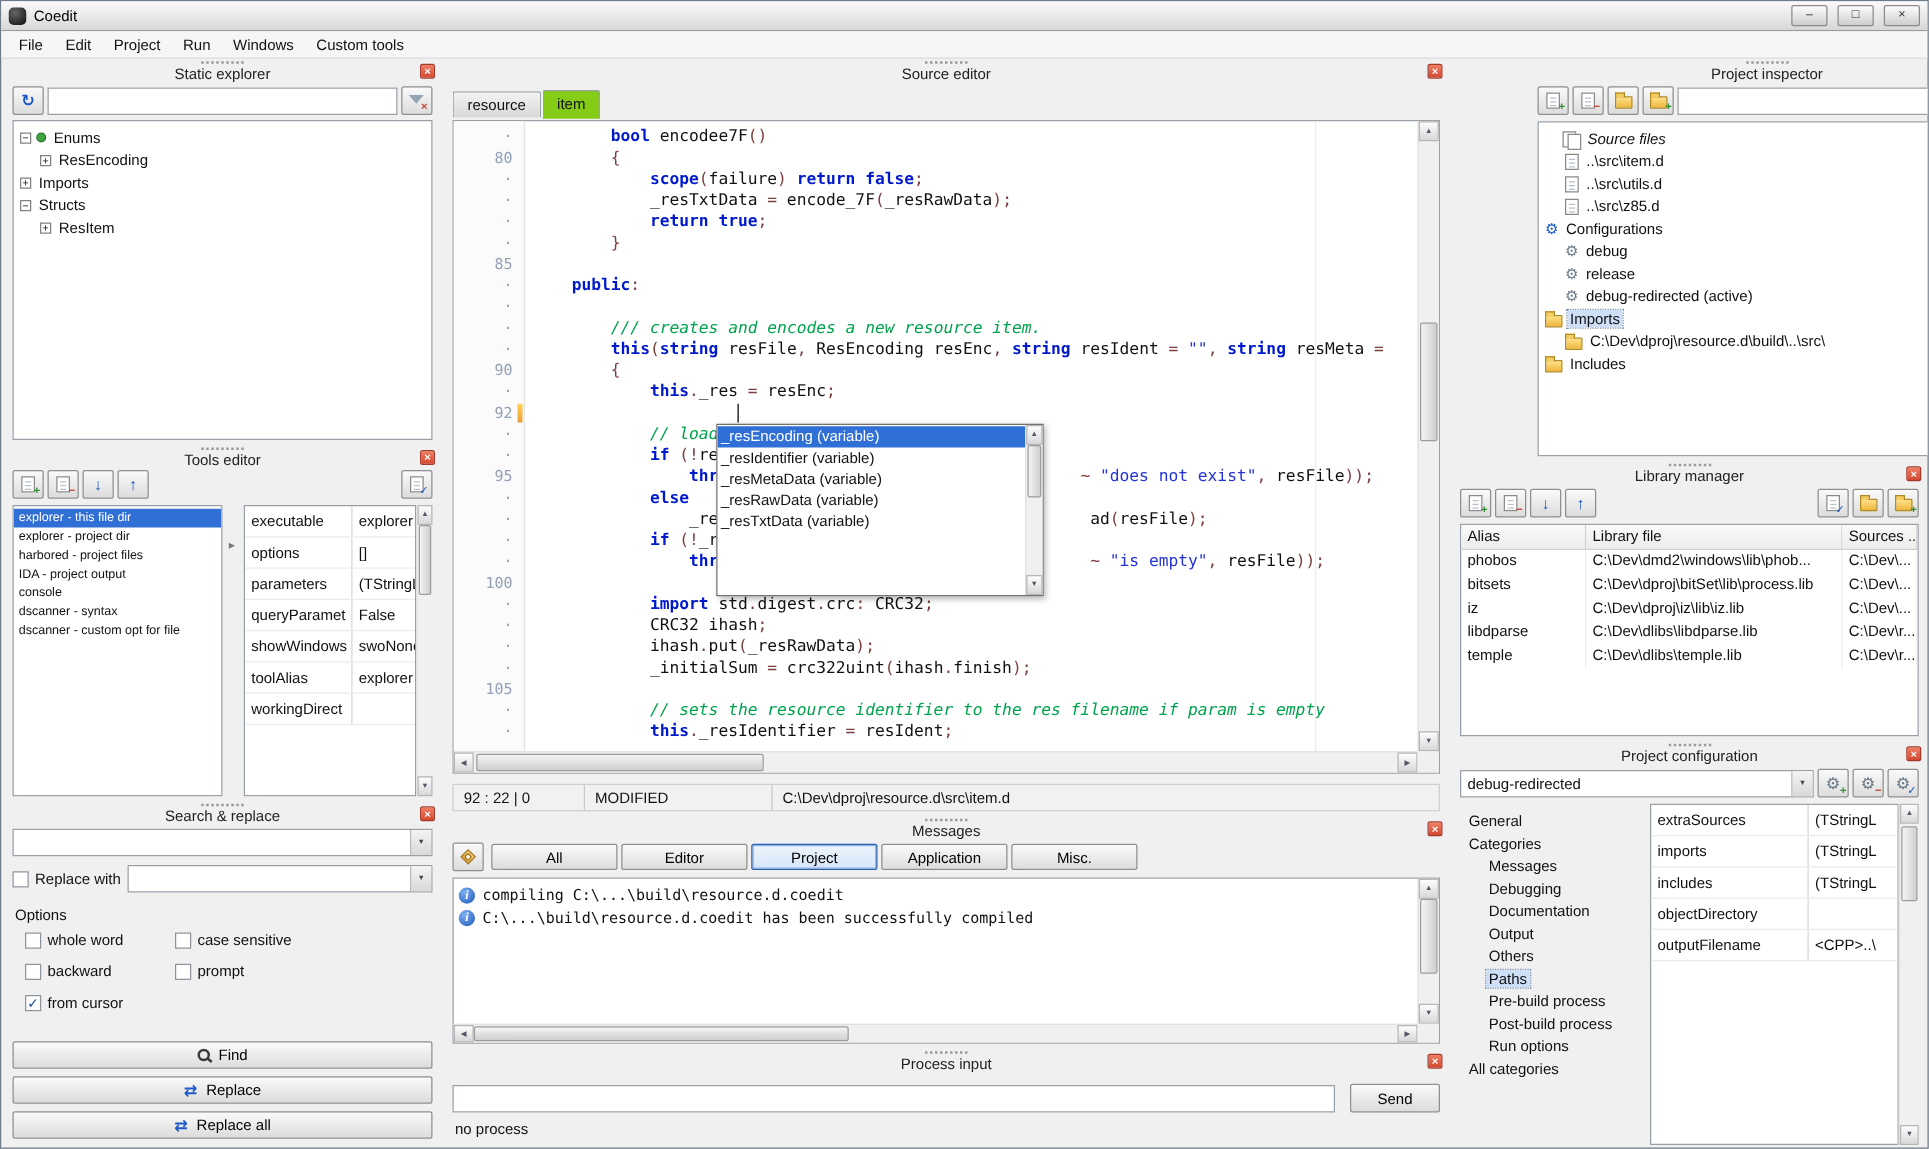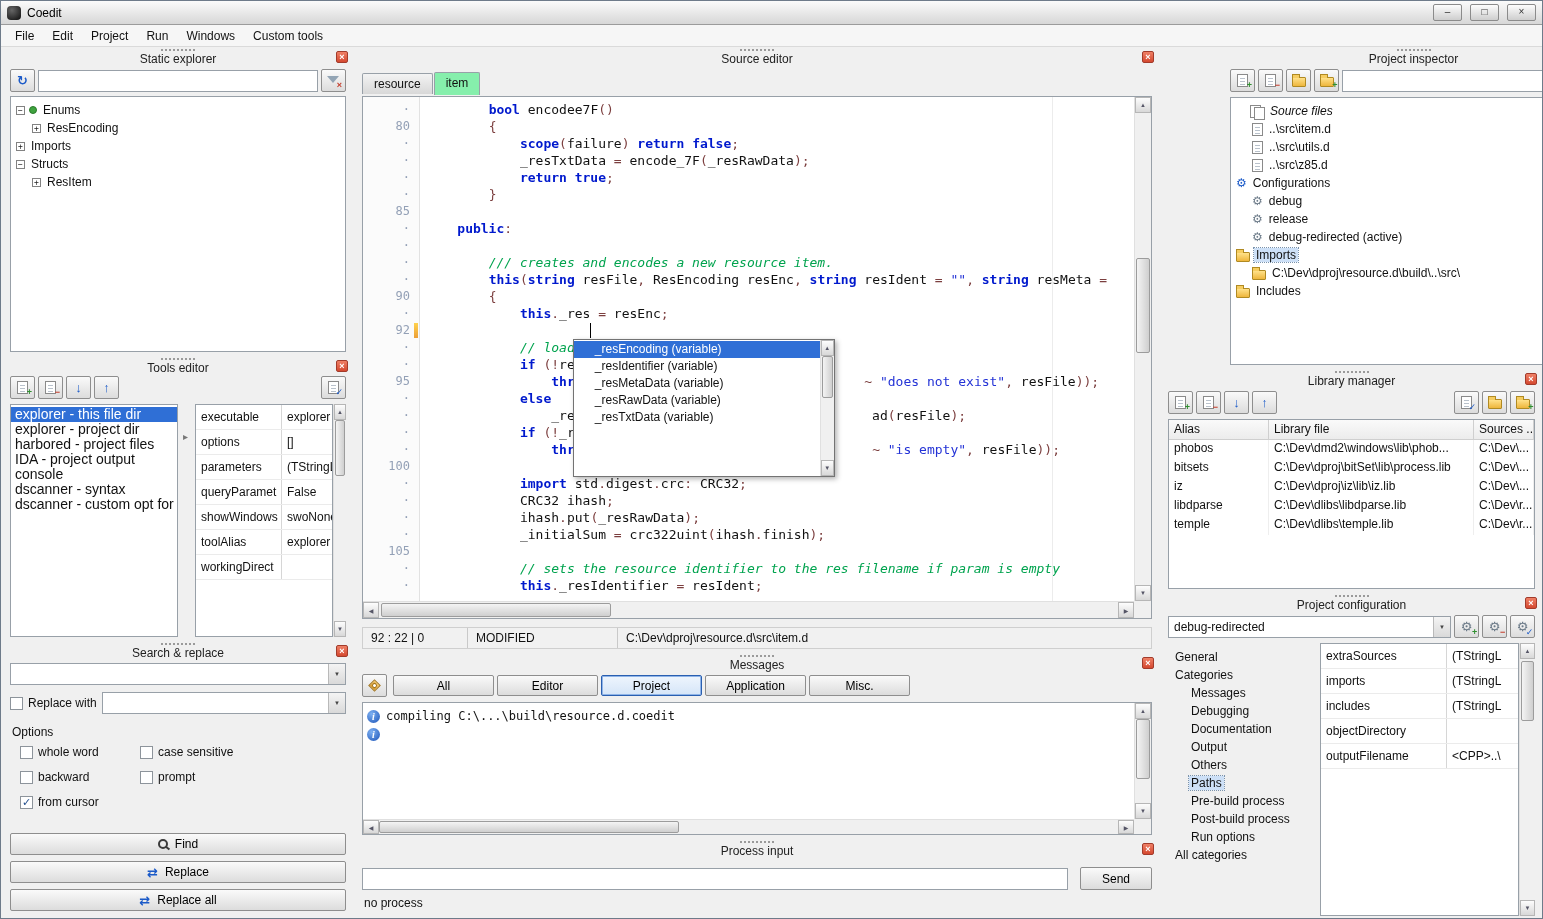--- a/index.html
+++ b/index.html
@@ -56,52 +56,52 @@
 .i-tag::after{content:"";position:absolute;left:1px;top:1px;width:3px;height:3px;background:#fff;border:1px solid #a3761e;border-radius:50%}
 .i-mag{width:10px;height:10px;border:2px solid #3a3a3a;border-radius:50%;display:inline-block;position:relative}
 .i-mag::after{content:"";position:absolute;right:-4px;bottom:-2px;width:5px;height:2px;background:#3a3a3a;transform:rotate(40deg)}
 .i-info{width:13px;height:13px;border-radius:50%;flex:none;background:radial-gradient(circle at 35% 30%,#7db0f2,#1d55b8);
  color:#fff;text-align:center;font:italic bold 10px/13px "Liberation Serif","DejaVu Serif",serif}
 .tree-row{height:18px;display:flex;align-items:center;gap:4px;white-space:nowrap;overflow:hidden}
 .expander{width:9px;height:9px;flex:none;border:1px solid #828282;background:#fff;color:#222;
  font:8px/7px "DejaVu Sans Mono",monospace;text-align:center}
 .tree-label{padding:0 2px}
 .sel-label{background:#cde0f7;outline:1px dotted #7a93ad}
-.list-item{height:15px;line-height:15px;font-size:14px;padding:0 4px;white-space:nowrap;overflow:hidden}
+.list-item{height:15px;line-height:15px;font-size:10px;padding:0 4px;white-space:nowrap;overflow:hidden}
 .list-item.sel{background:#2f6fd6;color:#fff}
 .pgrid{overflow:hidden}
 .pgrid-row{display:flex;height:25px;border-bottom:1px solid #ebebeb}
 .pgrid-name{padding:0 5px;border-right:1px solid #d6d6d6;display:flex;align-items:center;overflow:hidden;white-space:nowrap}
 .pgrid-value{flex:1;padding:0 5px;display:flex;align-items:center;overflow:hidden;white-space:nowrap}
 .tools .pgrid-name{width:86px}
 .cfg .pgrid-name{width:126px}
 #tabs{position:absolute;left:0;top:5px;display:flex;align-items:flex-end;z-index:3}
 .tab{height:21px;line-height:20px;padding:0 11px;margin-right:1px;border:1px solid #98a0a8;border-bottom:none;
  border-radius:2px 2px 0 0;background:linear-gradient(#f3f3f3,#d8d8d8)}
-.tab.active{background:#86efac;height:23px;margin-bottom:-1px}
+.tab.active{background:#84cc16;height:23px;margin-bottom:-1px}
 #editor-box{position:absolute;left:0;right:0;top:29px;height:523px;border:1px solid #98a0a8;background:#fff;
  display:grid;grid-template-columns:57px 1fr 17px;grid-template-rows:1fr 17px}
 #gutter{background:#fbfbfb;border-right:1px solid #e2e2e2;padding:4px 0 0;overflow:hidden;
  font:12px/17px "DejaVu Sans Mono",monospace;color:#93a0b6;text-align:right}
 .gut-row{height:17px;padding-right:9px;position:relative}
 .gut-row.cur::after{content:"";position:absolute;right:1px;top:1px;bottom:1px;width:4px;
  background:linear-gradient(#ffd24d,#ec9f38)}
 #code{position:relative;padding:4px 0 0 6px;overflow:hidden;font:13px/17px "DejaVu Sans Mono",monospace}
 .code-row{height:17px;white-space:pre}
 #ruler{position:absolute;left:calc(6px + 80ch);top:0;bottom:0;width:1px;background:#ececec}
 #caret{position:absolute;left:calc(6px + 21ch);top:226px;width:1px;height:15px;background:#000;z-index:2}
 .c-kw{color:#0019cd;font-weight:bold}
 .c-str{color:#2433d6}
 .c-com{color:#00a34e;font-style:italic}
 .c-sym{color:#7c3f3f}
 #popup{position:absolute;left:calc(6px + 22ch);top:242px;width:262px;height:138px;z-index:5;background:#fff;
  border:1px solid #737373;box-shadow:2px 2px 5px rgba(0,0,0,.3);display:flex;
  font:12px/17px "Liberation Sans","DejaVu Sans",sans-serif}
 #pop-items{flex:1;overflow:hidden;padding-top:1px}
-.pop-item{height:17px;padding:0 21px;white-space:nowrap;overflow:hidden}
+.pop-item{height:17px;padding:0 3px;white-space:nowrap;overflow:hidden}
 .pop-item.sel{background:#2f6fd6;color:#fff}
 #ed-status{position:absolute;left:0;right:0;bottom:0;height:22px;background:#f1f1f1;border:1px solid #cfcfcf;
  display:flex;align-items:center}
 .st-cell{height:100%;display:flex;align-items:center;padding:0 8px;border-right:1px solid #c9c9c9;white-space:nowrap}
 .sbar{background:#f0f0f0;display:flex}
 .sv{flex-direction:column;width:17px;border-left:1px solid #e0e0e0}
 .sh{flex-direction:row;height:17px;border-top:1px solid #e0e0e0}
 .sbtn{flex:none;background:linear-gradient(#fdfdfd,#d8d8d8);border:1px solid #b6b6b6;color:#556;
  display:flex;align-items:center;justify-content:center;font-size:6px}
 .sv>.sbtn{width:100%;height:16px}
@@ -474,20 +474,21 @@
           </div>
       </div>
       <div class="whitebox" style="flex:1;margin-top:5px;display:grid;grid-template-columns:1fr 17px;grid-template-rows:1fr 15px;min-height:0">
         <div id="msg-list" style="padding-top:4px;overflow:hidden">
             <div class="msg-row">
               <span class="i-info">i</span>
               <span>compiling C:\...\build\resource.d.coedit</span>
             </div>
             <div class="msg-row">
               <span class="i-info">i</span>
+              <span>C:\...\build\resource.d.coedit has been successfully compiled</span>
             </div>
           </div>
         <div class="sbar sv">
             <div class="sbtn">▲</div>
             <div class="strack">
               <div class="sthumb" style="top: 0px; height: 60px;"></div>
             </div>
             <div class="sbtn">▼</div>
           </div>
         <div style="height:15px" class="sbar sh">

